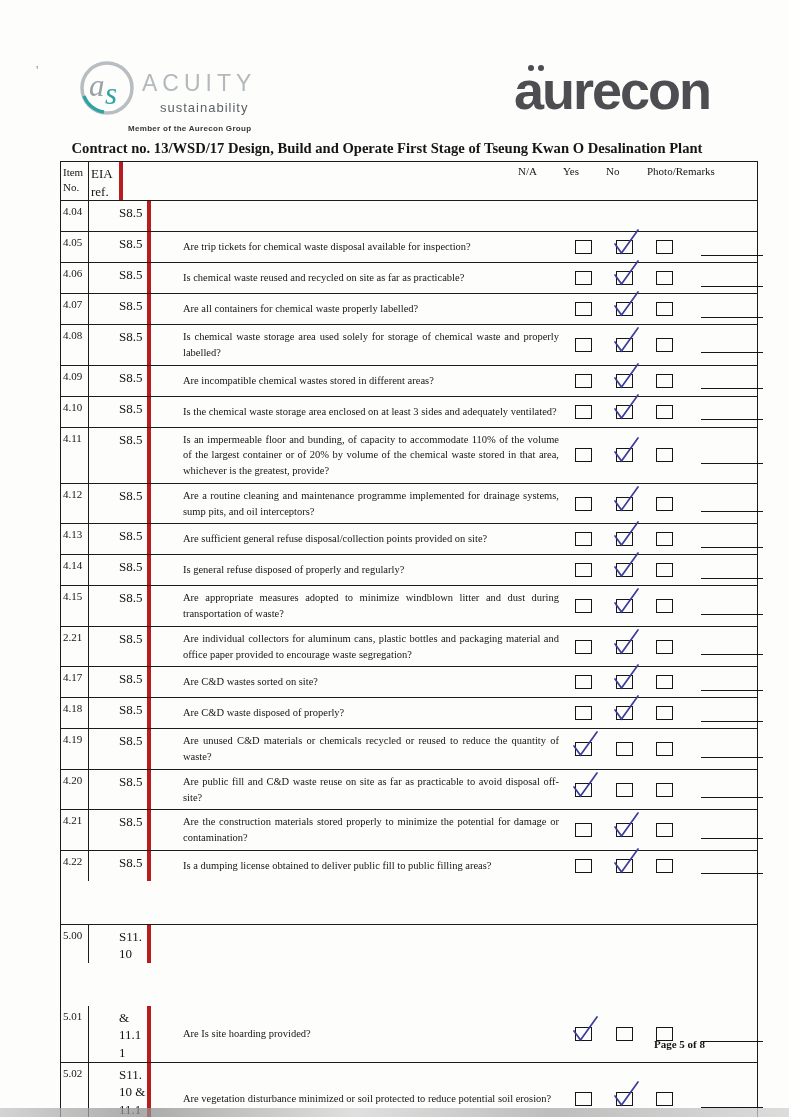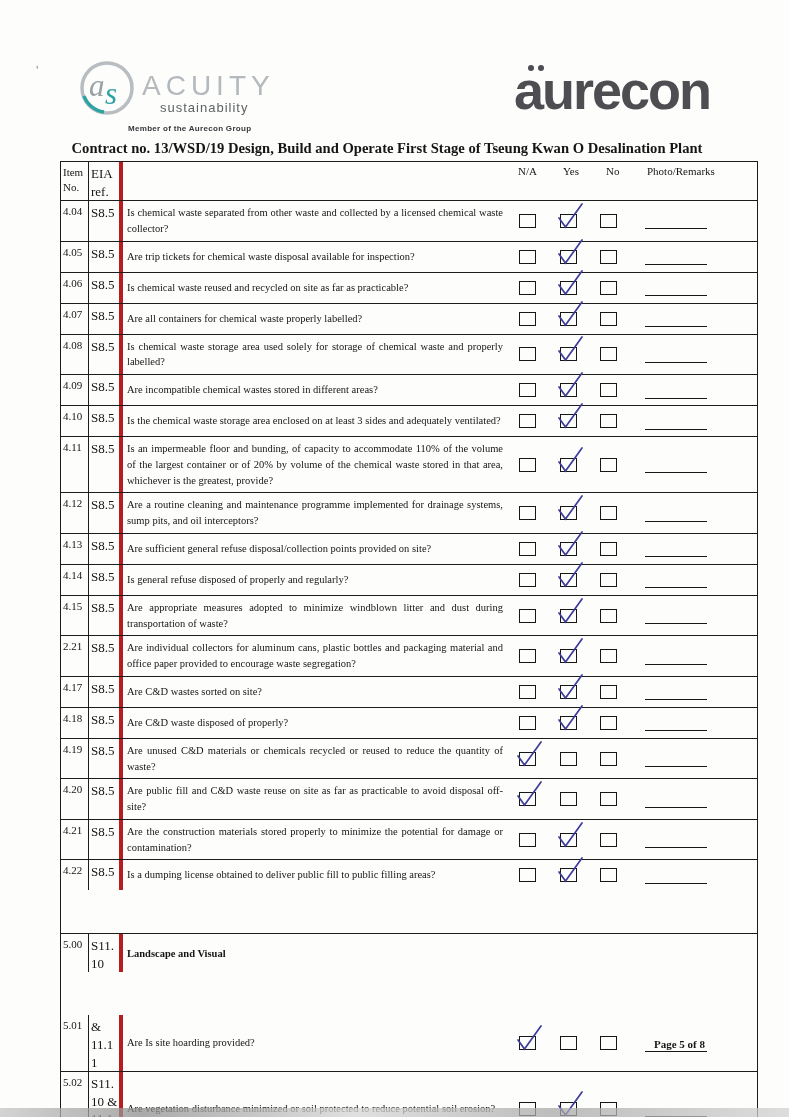--- a/index.html
+++ b/index.html
@@ -16,21 +16,21 @@
   }
 
   
   .speck { position: absolute; left: 36px; top: 62px; color: #888; font-size: 13px; }
 
   .acuity { position: absolute; left: 78px; top: 58px; width: 200px; height: 80px; }
   .acuity-mark { position: absolute; left: 0; top: 0; }
   .acuity-name {
     position: absolute; left: 64px; top: 12px;
     font-family: "Liberation Sans", sans-serif;
-    font-size: 28px; letter-spacing: 5px; color: #b3b9bc; font-weight: 400;
+    font-size: 23px; letter-spacing: 5px; color: #b3b9bc; font-weight: 400;
   }
   .acuity-sub {
     position: absolute; left: 82px; top: 42px;
     font-family: "Liberation Sans", sans-serif;
     font-size: 13px; letter-spacing: 1px; color: #5d6265;
   }
   .acuity-member {
     position: absolute; left: 50px; top: 66px;
     font-family: "Liberation Sans", sans-serif;
     font-size: 8px; font-weight: bold; color: #35393c; letter-spacing: .3px;
@@ -69,21 +69,21 @@
     font-size: 13px; padding: 3px 1px 0 2px; line-height: 1.35; word-break: break-word;
   }
   .col-content { flex: 1; display: flex; align-items: center; position: relative; }
 
   .h-labels { position: relative; flex: 1; align-self: stretch; font-size: 11px; }
   .h-na      { position: absolute; left: 395px; top: 3px; }
   .h-yes     { position: absolute; left: 440px; top: 3px; font-family: Liberation Serif, serif; }
   .h-no      { position: absolute; left: 483px; top: 3px; }
   .h-remarks { position: absolute; left: 524px; top: 3px; }
 
-  .row { display: flex; border-top: 1px solid #1c1c1c; min-height: 31px; }
+  .row { display: flex; border-top: 1px solid #1c1c1c; min-height: 31px; gap: 28px; }
   .row.joined { border-top: none; justify-content: space-between; }
   .row.compact { min-height: 20px; margin-top: 43px; }
 
   .q {
     flex: 0 0 386px; padding: 4px 6px 4px 4px;
     font-size: 10.5px; line-height: 1.5; text-align: justify;
   }
   .q.bold { font-weight: bold; text-align: left; }
 
   .checks { flex: 1; display: flex; align-items: center; align-self: stretch; }
@@ -135,57 +135,40 @@
     <div class="acuity-name">ACUITY</div>
     <div class="acuity-sub">sustainability</div>
     <div class="acuity-member">Member of the Aurecon Group</div>
   </div>
 
   <div class="aurecon-wrap">
     <span class="aurecon-dots"></span>
     <div class="aurecon">aurecon</div>
   </div>
 
-  <div class="doc-title">Contract no.  13/WSD/19 Design, Build and Operate First Stage of Tseung Kwan O Desalination Plant</div>
+  <div class="doc-title">Contract no.  13/WSD/17 Design, Build and Operate First Stage of Tseung Kwan O Desalination Plant</div>
 
   <div class="table">
     <div class="thead">
       <div class="col-item">
         <div>Item</div>
         <div>No.</div>
       </div>
       <div class="col-eia">EIA ref.</div>
       <div class="h-labels">
         <span class="h-na">N/A</span>
         <span class="h-yes">Yes</span>
         <span class="h-no">No</span>
         <span class="h-remarks">Photo/Remarks</span>
       </div>
     </div>
     <div>
         <div class="row">
       <div class="col-item">4.04</div>
       <div class="col-eia">S8.5</div>
-      <div class="col-content">
-        <div class="q">Is chemical waste separated from other waste and collected by a licensed chemical waste collector?</div>
-        <div class="checks">
-          <span class="cb cb-na">
-            
-          </span>
-          <span class="cb cb-yes checked">
-            <svg class="mark" viewBox="0 0 29 29">
-              <path d="M3 16 L9.5 25 L26 2" fill="none" stroke="#3c3c99" stroke-width="1.7" stroke-linecap="round"></path>
-            </svg>
-          </span>
-          <span class="cb cb-no">
-            
-          </span>
-          <span class="remarks-line"></span>
-        </div>
-      </div>
     </div>
         <div class="row">
       <div class="col-item">4.05</div>
       <div class="col-eia">S8.5</div>
       <div class="col-content">
         <div class="q">Are trip tickets for chemical waste disposal available for inspection?</div>
         <div class="checks">
           <span class="cb cb-na">
             
           </span>
@@ -554,35 +537,20 @@
           <span class="cb cb-no">
             
           </span>
           <span class="remarks-line"></span>
         </div>
       </div>
     </div>
         <div class="row compact">
       <div class="col-item">5.00</div>
       <div class="col-eia">S11.10</div>
-      <div class="col-content">
-        <div class="q bold">Landscape and Visual</div>
-        <div class="checks hidden">
-          <span class="cb cb-na">
-            
-          </span>
-          <span class="cb cb-yes">
-            
-          </span>
-          <span class="cb cb-no">
-            
-          </span>
-          <span class="remarks-line"></span>
-        </div>
-      </div>
     </div>
         <div class="row compact joined">
       <div class="col-item">5.01</div>
       <div class="col-eia">&amp; 11.11</div>
       <div class="col-content">
         <div class="q">Are Is site hoarding provided?</div>
         <div class="checks">
           <span class="cb cb-na checked">
             <svg class="mark" viewBox="0 0 29 29">
               <path d="M3 16 L9.5 25 L26 2" fill="none" stroke="#3c3c99" stroke-width="1.7" stroke-linecap="round"></path>

